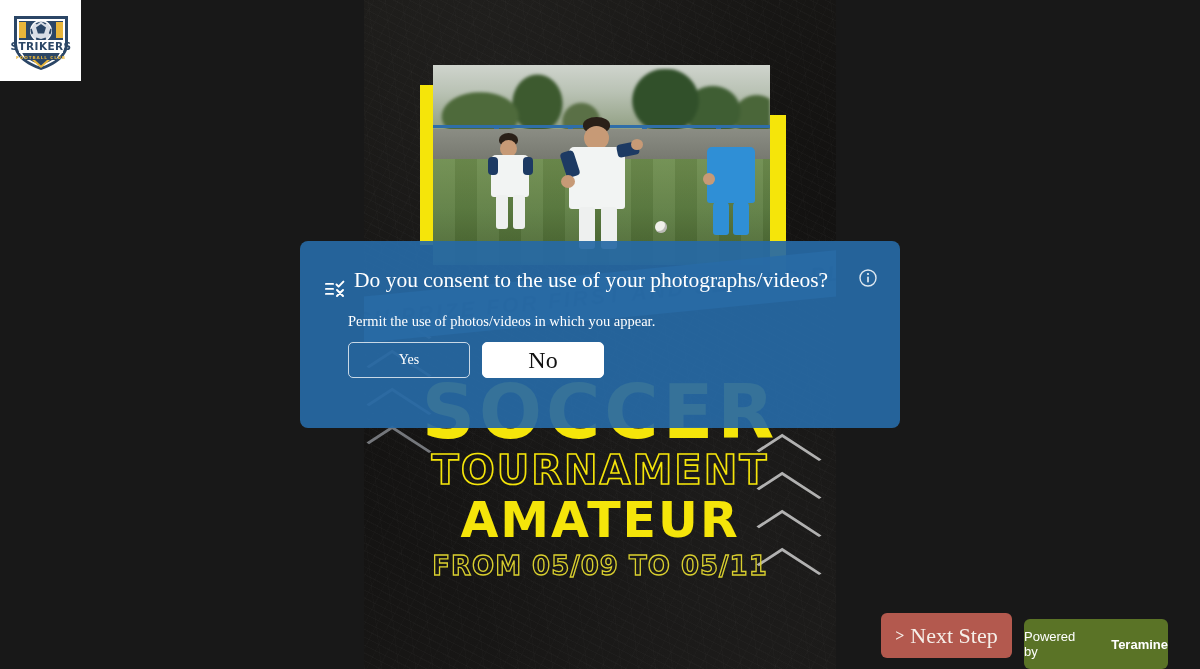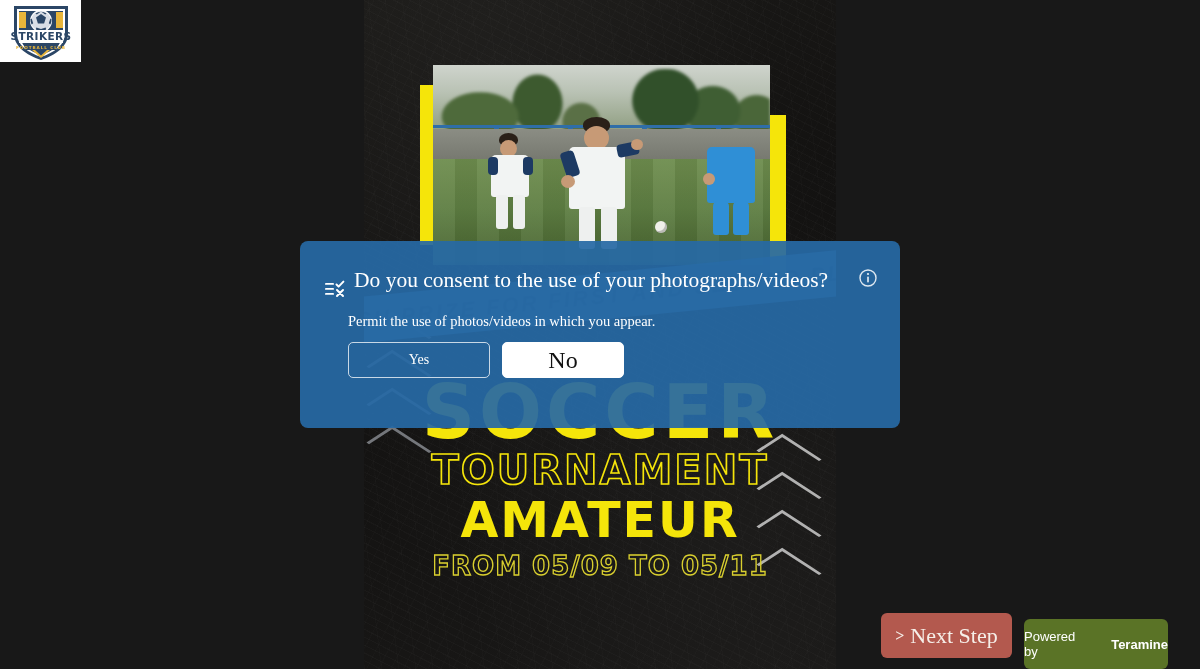--- a/index.html
+++ b/index.html
@@ -16,21 +16,21 @@
     position: relative;
     width: 1200px;
     height: 669px;
     background: #181818;
   }
 
   
   .logo-card {
     position: absolute;
     left: 0; top: 0;
-    width: 81px; height: 62px;
+    width: 81px; height: 81px;
     background: #ffffff;
     display: flex;
     align-items: center;
     justify-content: center;
     z-index: 40;
   }
   .logo-card svg { display: block; }
 
   
   .poster {
@@ -232,21 +232,21 @@
     font-size: 14.5px;
     color: #ffffff;
     margin: 10px 0 0 24px;
   }
   .dlg-actions {
     display: flex;
     gap: 12px;
     margin: 12px 0 0 24px;
   }
   .btn-yes {
-    width: 142px; height: 36px;
+    width: 122px; height: 36px;
     background: transparent;
     border: 1px solid rgba(255,255,255,0.75);
     border-radius: 5px;
     color: #ffffff;
     font-family: "Liberation Serif", serif;
     font-size: 14px;
     cursor: pointer;
     display: flex; align-items: center; justify-content: center;
   }
   .btn-no {

